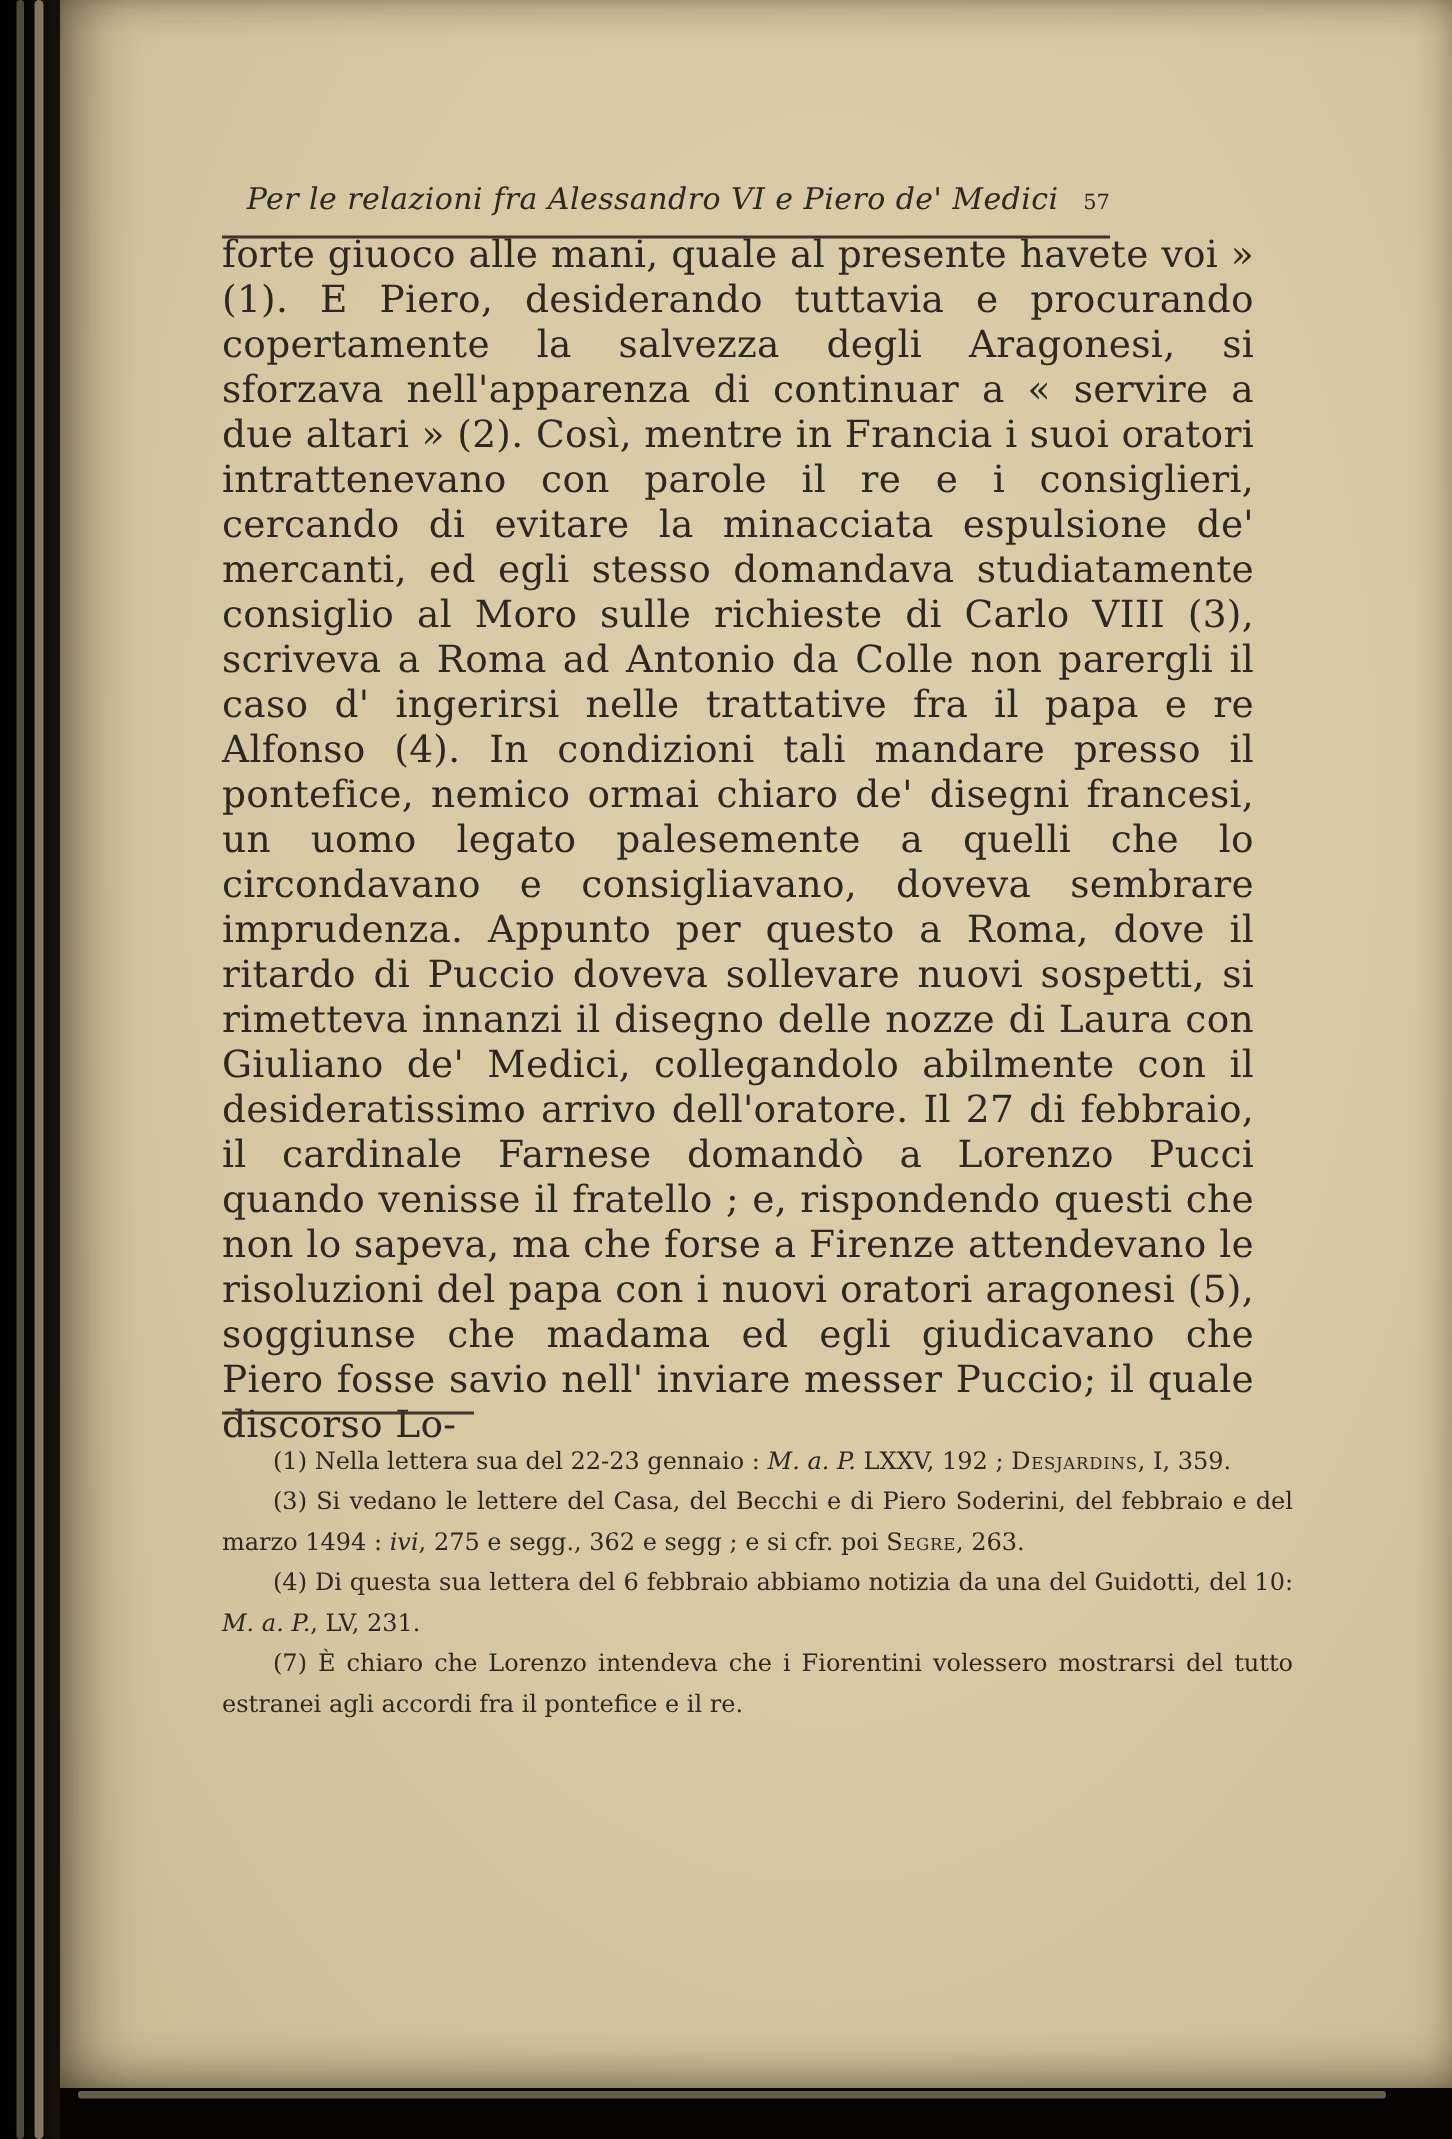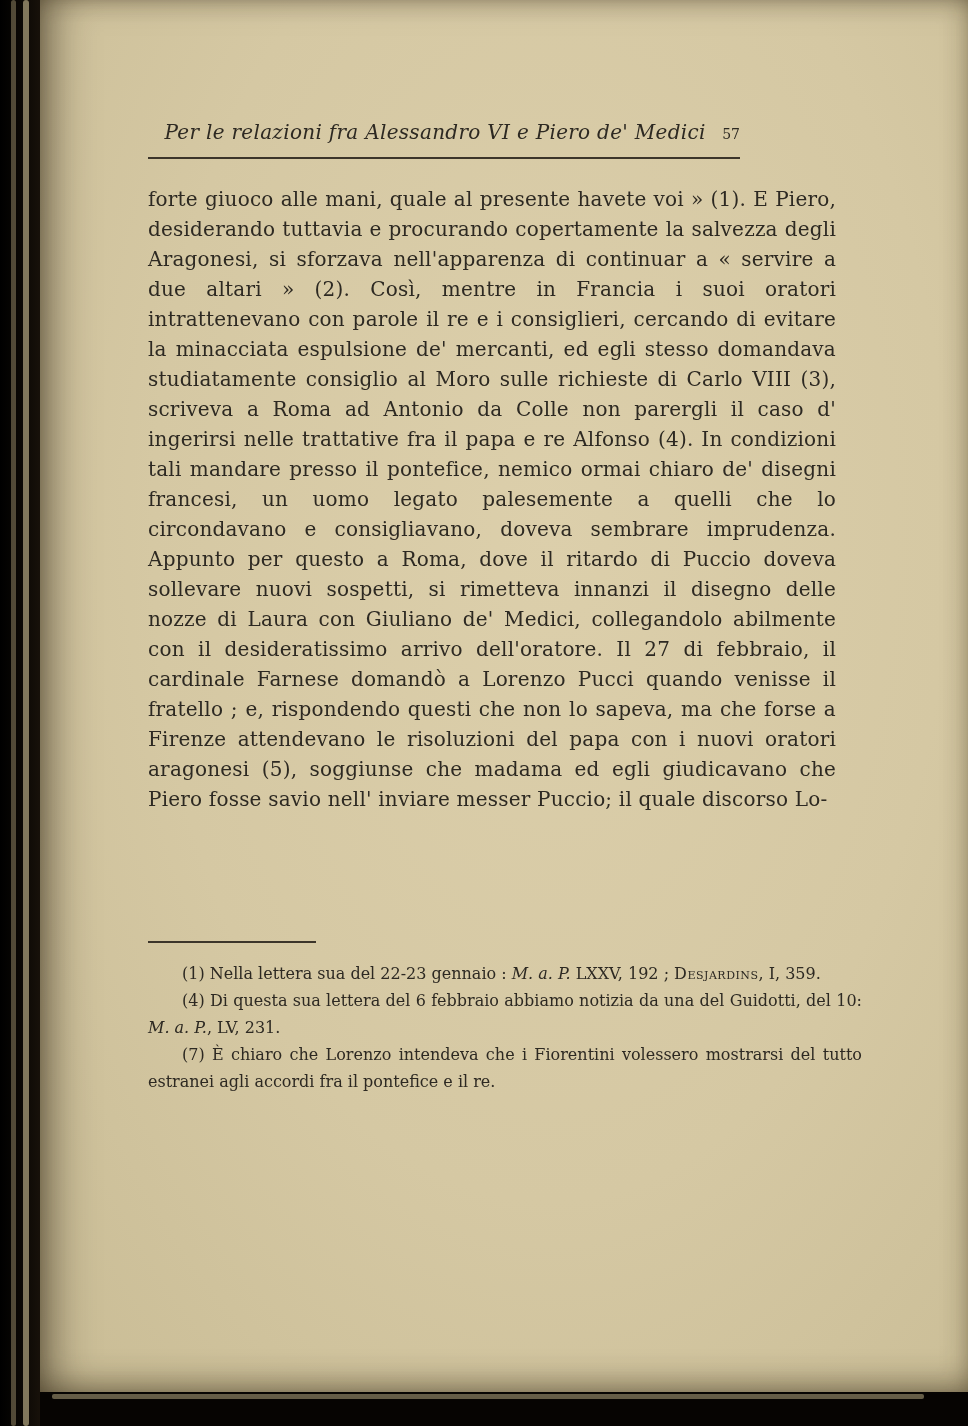--- a/index.html
+++ b/index.html
@@ -57,24 +57,24 @@
   .page-number {
     font-style: normal;
     font-size: 14px;
   }
   .header-rule {
     position: absolute; left: 108px; top: 157px;
     width: 592px; height: 2px;
     background: #3c352a;
   }
   .body-text {
-    position: absolute; left: 108px; top: 184px;
+    position: absolute; left: 108px; top: 155px;
     width: 688px;
     margin: 0;
-    font-size: 20px;
+    font-size: 25px;
     line-height: 30px;
     text-align: justify;
     letter-spacing: .2px;
   }
   .fn-rule {
     position: absolute; left: 108px; top: 941px;
     width: 168px; height: 2px;
     background: #3c352a;
   }
   .footnotes {
@@ -108,18 +108,19 @@
     </div>
 
     <div class="header-rule"></div>
 
     <p class="body-text">forte giuoco alle mani, quale al presente havete voi » (1). E Piero, desiderando tuttavia e procurando copertamente la salvezza degli Aragonesi, si sforzava nell'apparenza di continuar a « servire a due altari » (2). Così, mentre in Francia i suoi oratori intrattenevano con parole il re e i consiglieri, cercando di evitare la minacciata espulsione de' mercanti, ed egli stesso domandava studiatamente consiglio al Moro sulle richieste di Carlo VIII (3), scriveva a Roma ad Antonio da Colle non parergli il caso d' ingerirsi nelle trattative fra il papa e re Alfonso (4). In condizioni tali mandare presso il pontefice, nemico ormai chiaro de' disegni francesi, un uomo legato palesemente a quelli che lo circondavano e consigliavano, doveva sembrare imprudenza. Appunto per questo a Roma, dove il ritardo di Puccio doveva sollevare nuovi sospetti, si rimetteva innanzi il disegno delle nozze di Laura con Giuliano de' Medici, collegandolo abilmente con il desideratissimo arrivo dell'oratore. Il 27 di febbraio, il cardinale Farnese domandò a Lorenzo Pucci quando venisse il fratello ; e, rispondendo questi che non lo sapeva, ma che forse a Firenze attendevano le risoluzioni del papa con i nuovi oratori aragonesi (5), soggiunse che madama ed egli giudicavano che Piero fosse savio nell' inviare messer Puccio; il quale discorso Lo-</p>
 
     <div class="fn-rule"></div>
 
     <div class="footnotes" id="footnotes">
         <p class="footnote"><span>(1) Nella lettera sua del 22-23 gennaio : </span><span class="it">M. a. P.</span><span> LXXV, 192 ; </span><span class="sc">Desjardins</span><span>, I, 359.</span></p>
+        <p class="footnote"><span>(3) Si vedano le lettere del Casa, del Becchi e di Piero Soderini, del febbraio e del marzo 1494 : </span><span class="it">ivi</span><span>, 275 e segg., 362 e segg ; e si cfr. poi </span><span class="sc">Segre</span><span>, 263.</span></p>
         <p class="footnote"><span>(4) Di questa sua lettera del 6 febbraio abbiamo notizia da una del Guidotti, del 10: </span><span class="it">M. a. P.</span><span>, LV, 231.</span></p>
         <p class="footnote"><span>(7) È chiaro che Lorenzo intendeva che i Fiorentini volessero mostrarsi del tutto estranei agli accordi fra il pontefice e il re.</span></p>
       </div>
 
   </div>
 </div>
 
 </body></html>

